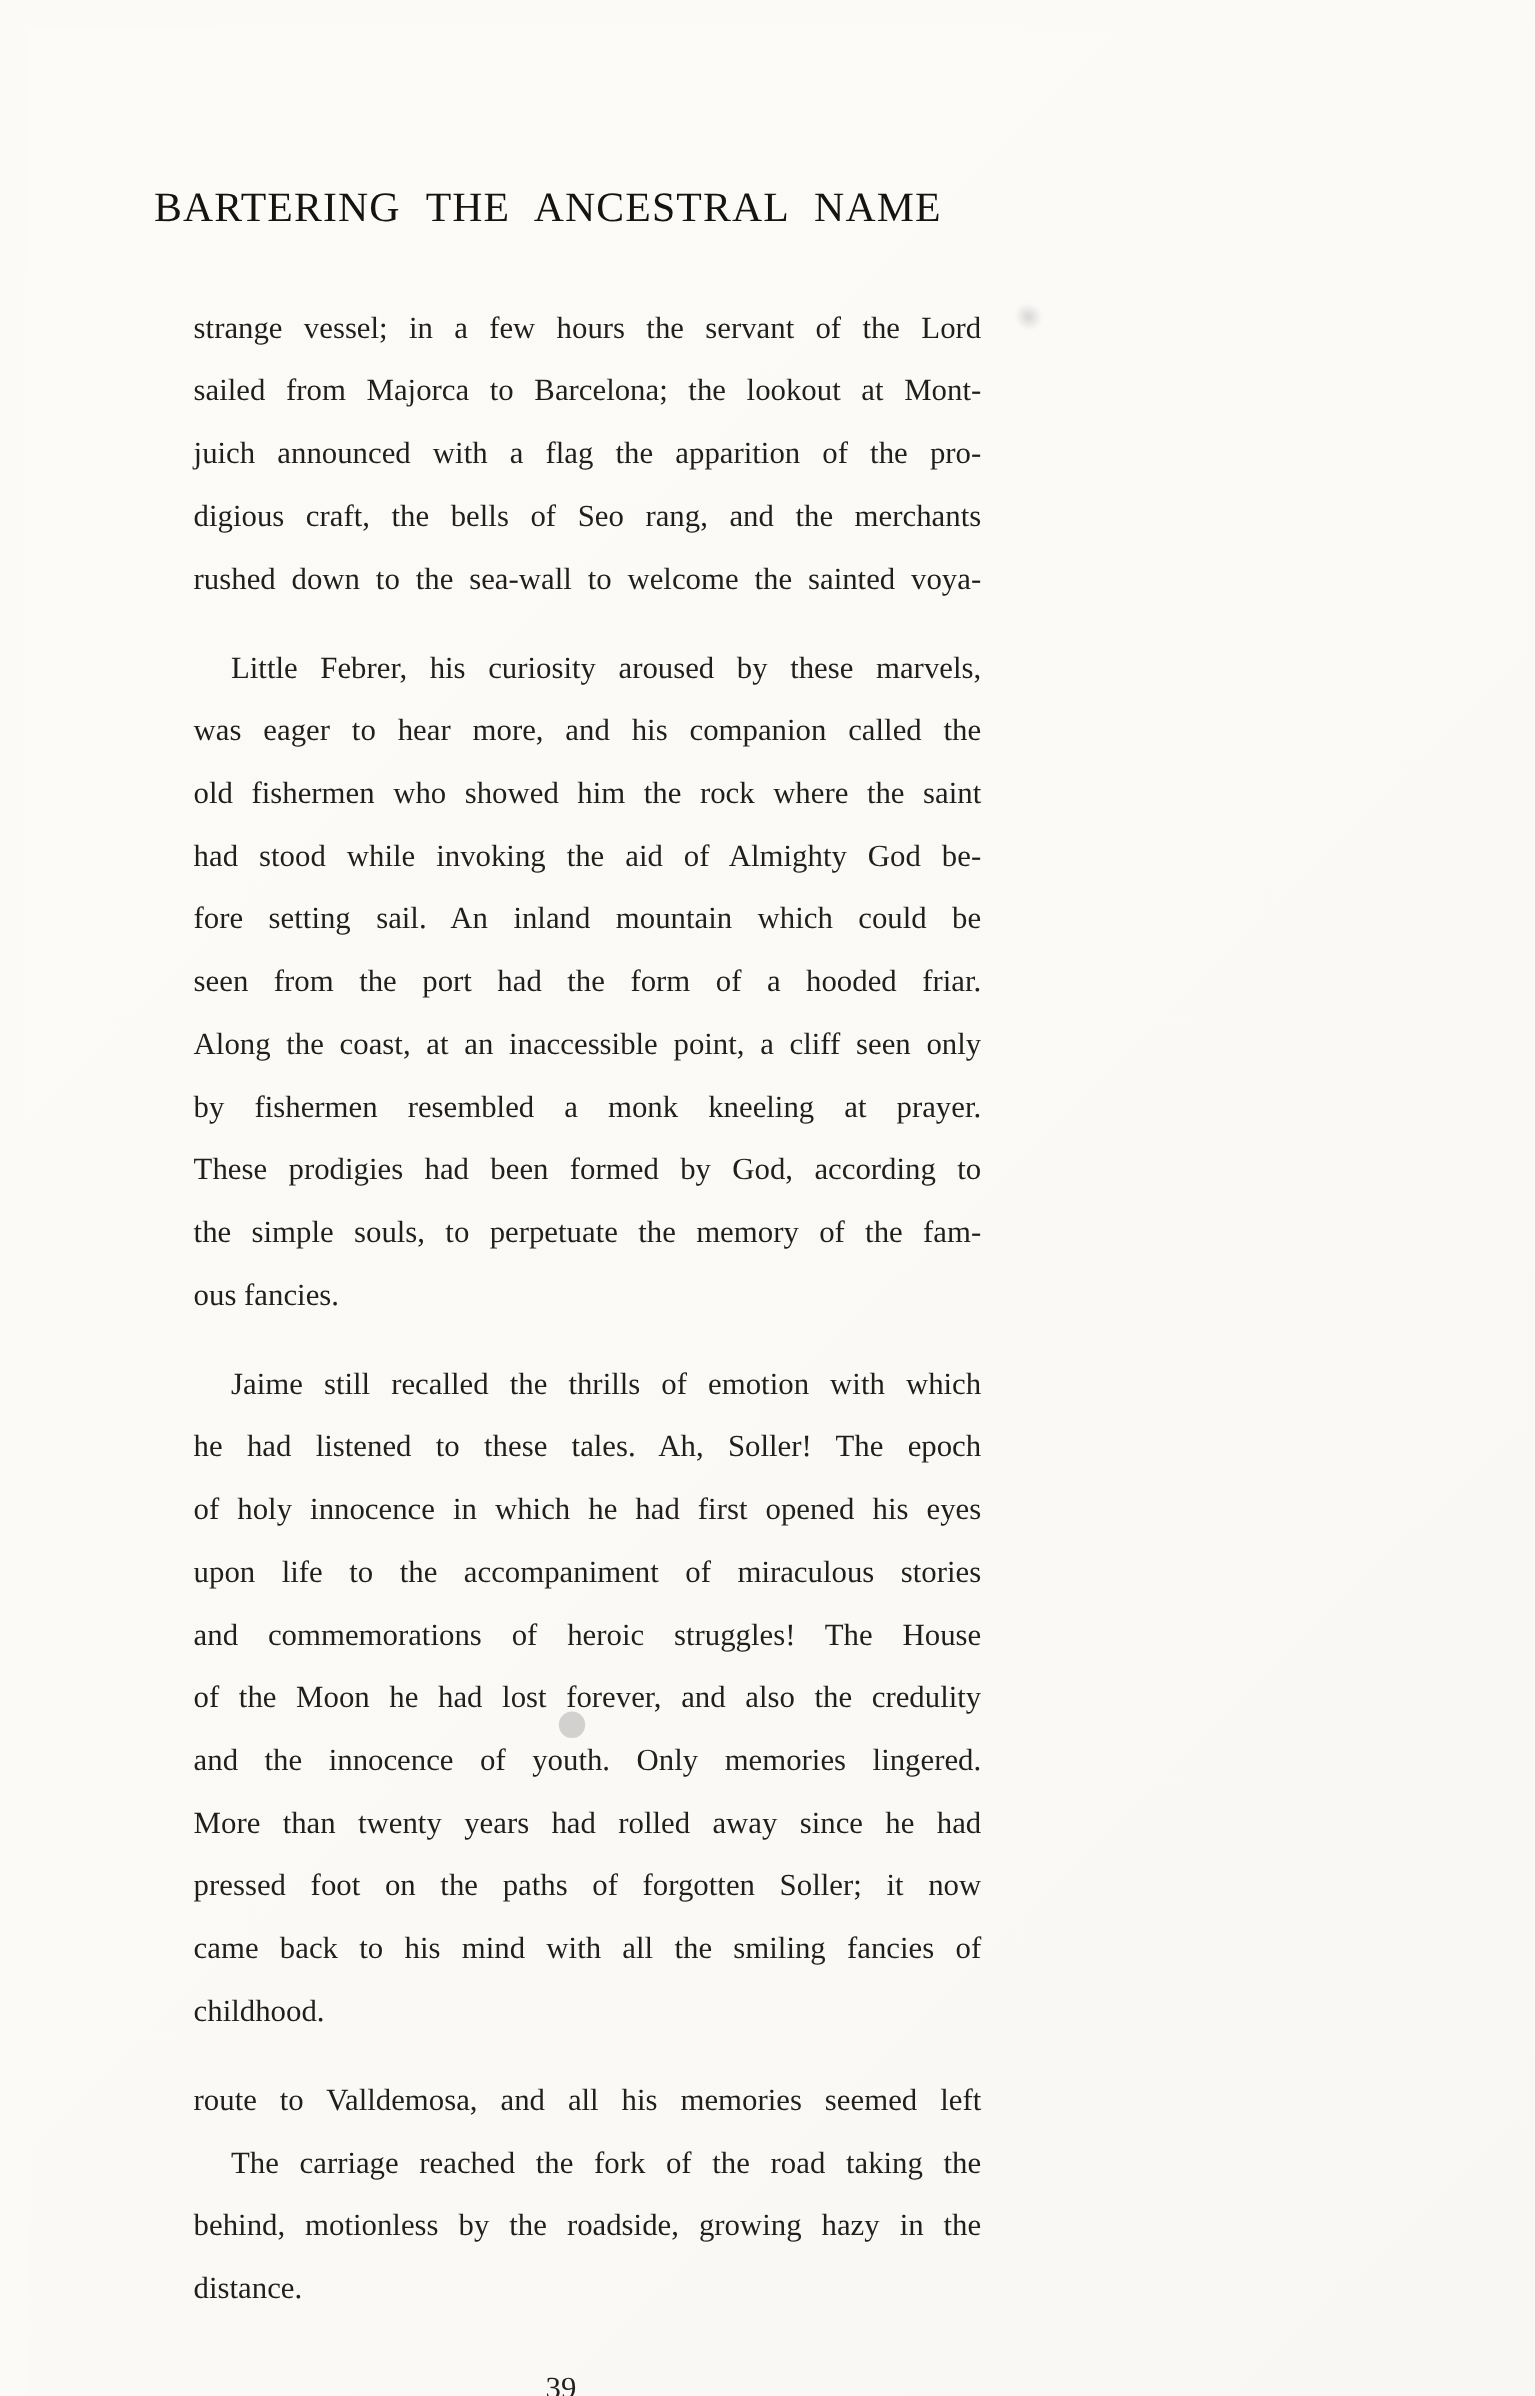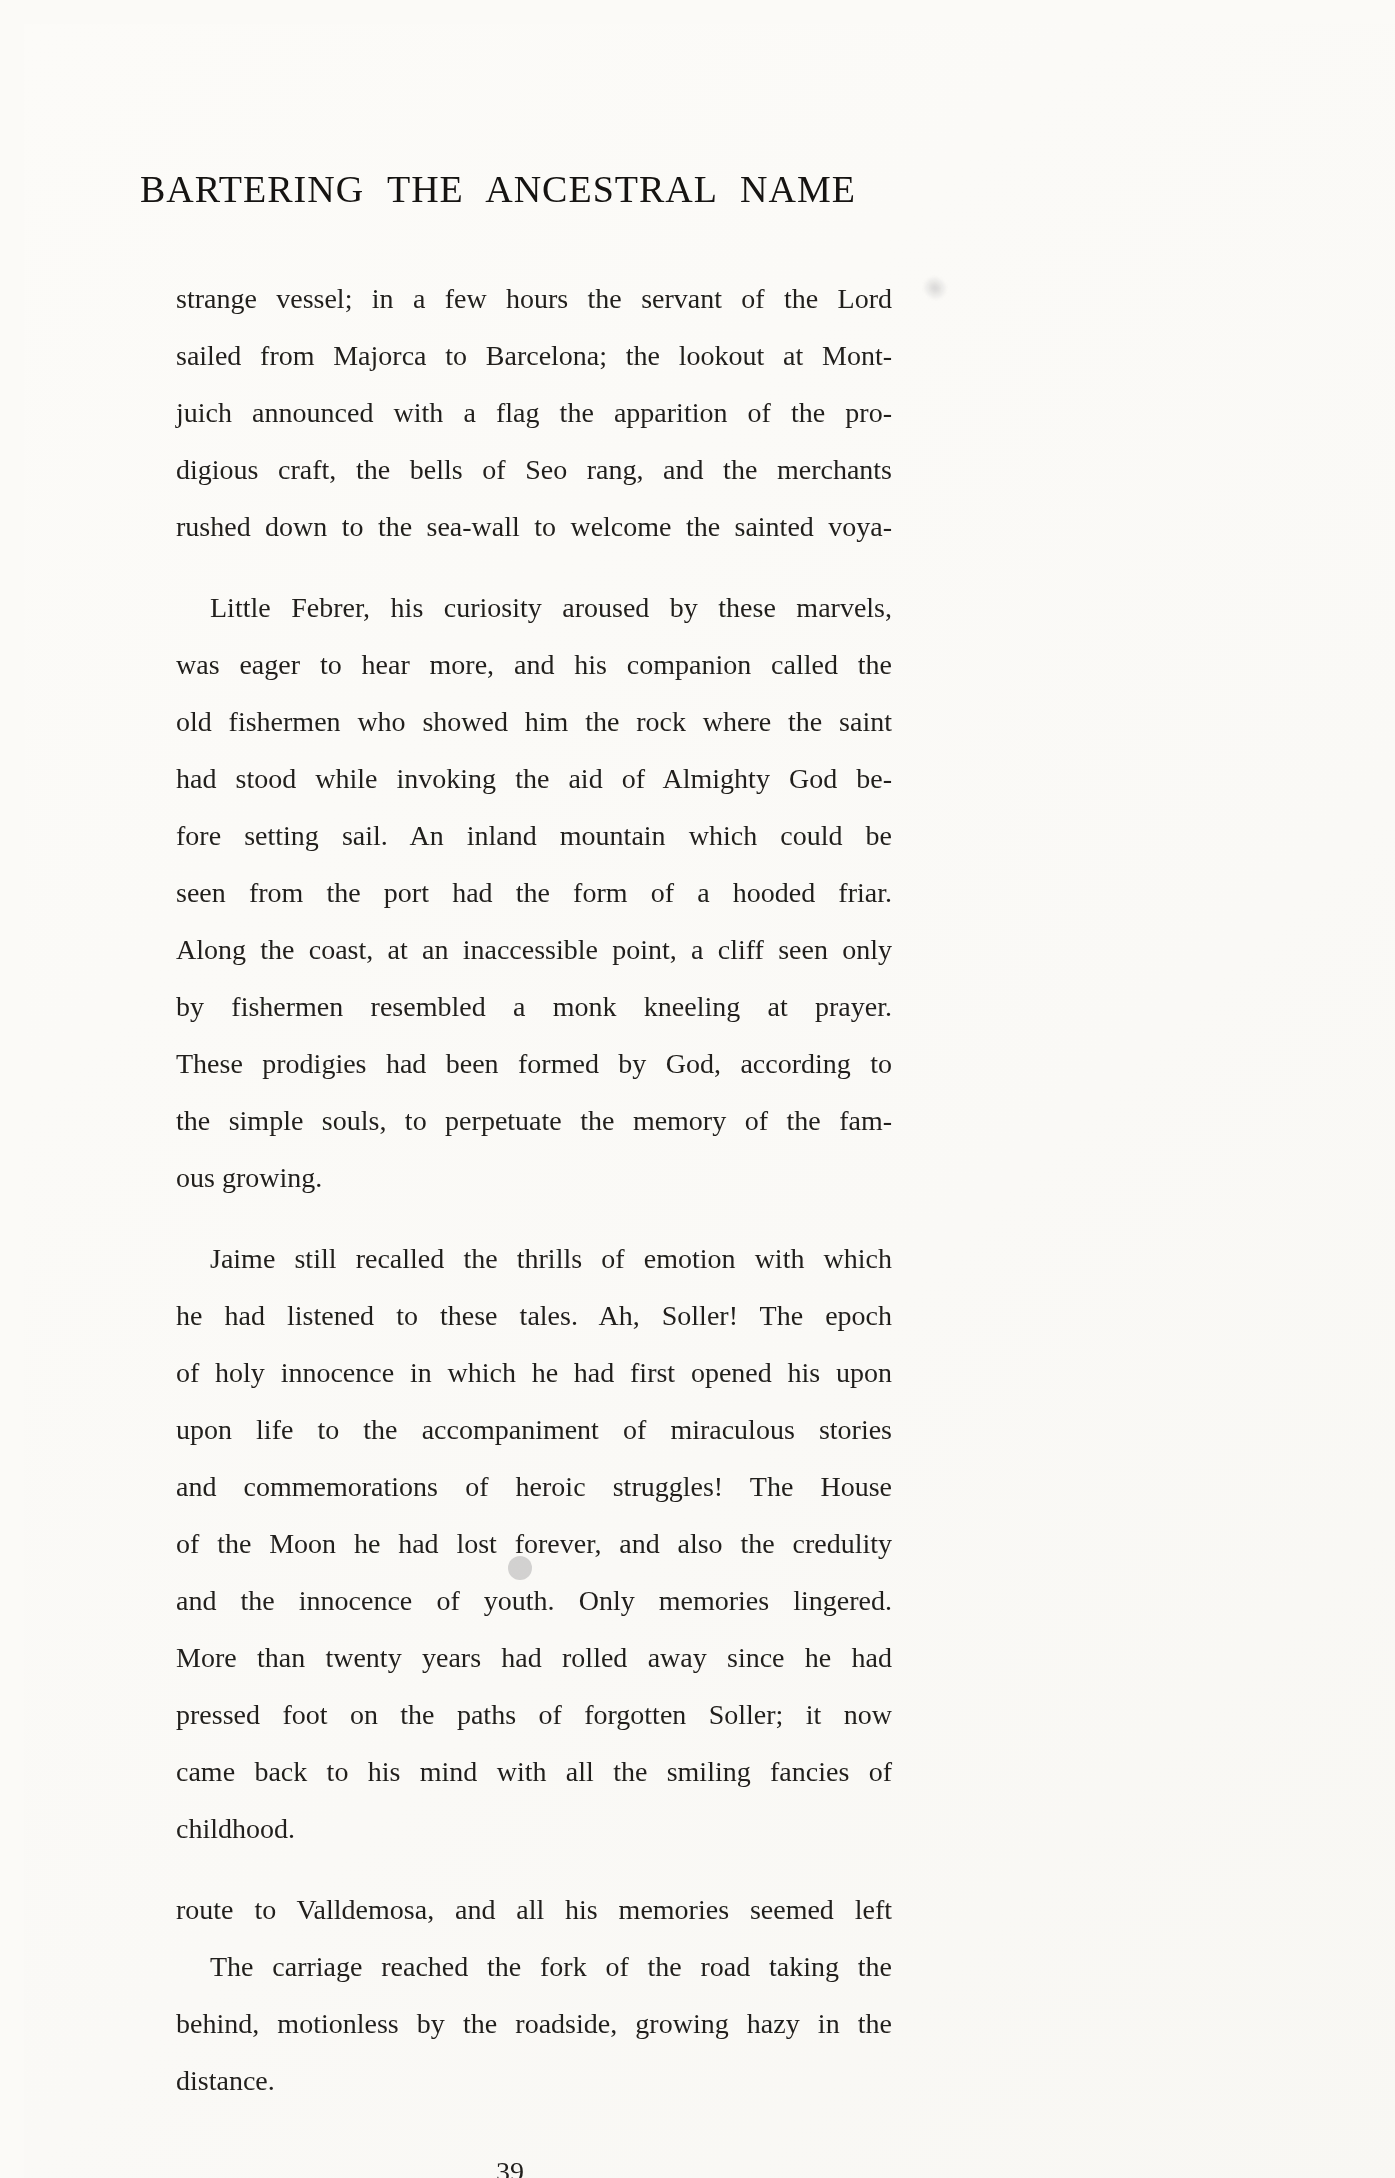--- a/index.html
+++ b/index.html
@@ -113,26 +113,26 @@
           <div class="line first-indent">Little Febrer, his curiosity aroused by these marvels,</div>
           <div class="line">was eager to hear more, and his companion called the</div>
           <div class="line">old fishermen who showed him the rock where the saint</div>
           <div class="line">had stood while invoking the aid of Almighty God be-</div>
           <div class="line">fore setting sail. An inland mountain which could be</div>
           <div class="line">seen from the port had the form of a hooded friar.</div>
           <div class="line">Along the coast, at an inaccessible point, a cliff seen only</div>
           <div class="line">by fishermen resembled a monk kneeling at prayer.</div>
           <div class="line">These prodigies had been formed by God, according to</div>
           <div class="line">the simple souls, to perpetuate the memory of the fam-</div>
-          <div class="line last">ous growing.</div>
+          <div class="line last">ous fancies.</div>
         </div>
         <div class="paragraph">
           <div class="line first-indent">Jaime still recalled the thrills of emotion with which</div>
           <div class="line">he had listened to these tales. Ah, Soller! The epoch</div>
-          <div class="line">of holy innocence in which he had first opened his upon</div>
+          <div class="line">of holy innocence in which he had first opened his eyes</div>
           <div class="line">upon life to the accompaniment of miraculous stories</div>
           <div class="line">and commemorations of heroic struggles! The House</div>
           <div class="line">of the Moon he had lost forever, and also the credulity</div>
           <div class="line">and the innocence of youth. Only memories lingered.</div>
           <div class="line">More than twenty years had rolled away since he had</div>
           <div class="line">pressed foot on the paths of forgotten Soller; it now</div>
           <div class="line">came back to his mind with all the smiling fancies of</div>
           <div class="line last">childhood.</div>
         </div>
         <div class="paragraph">

